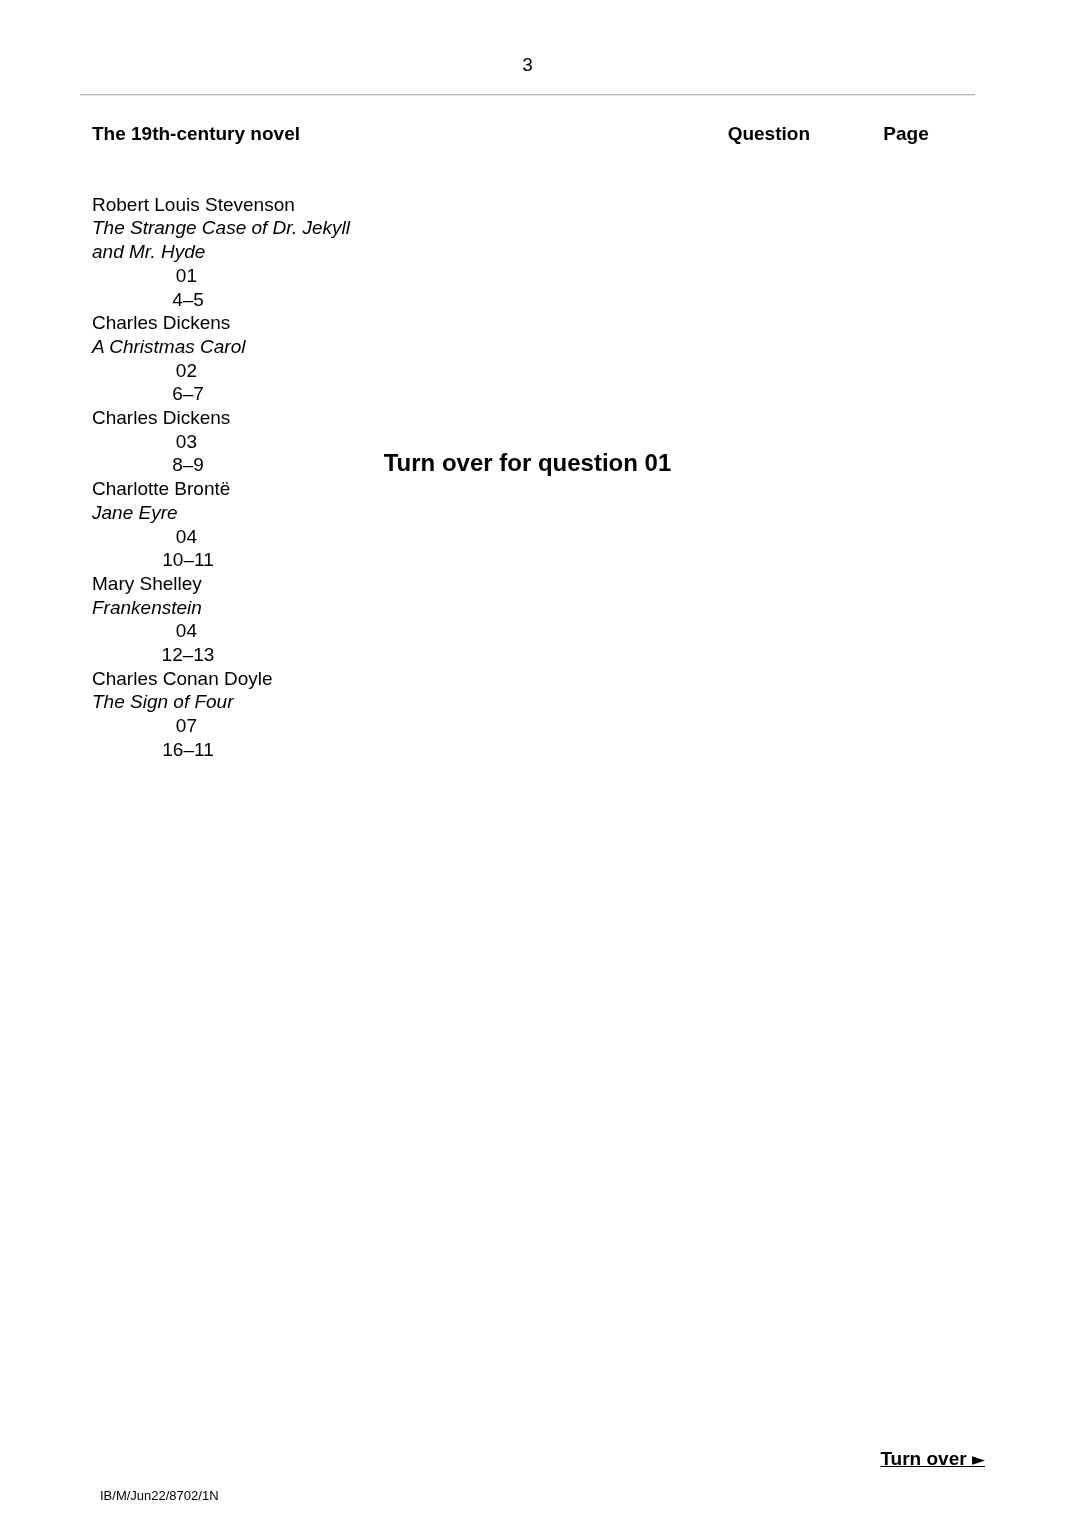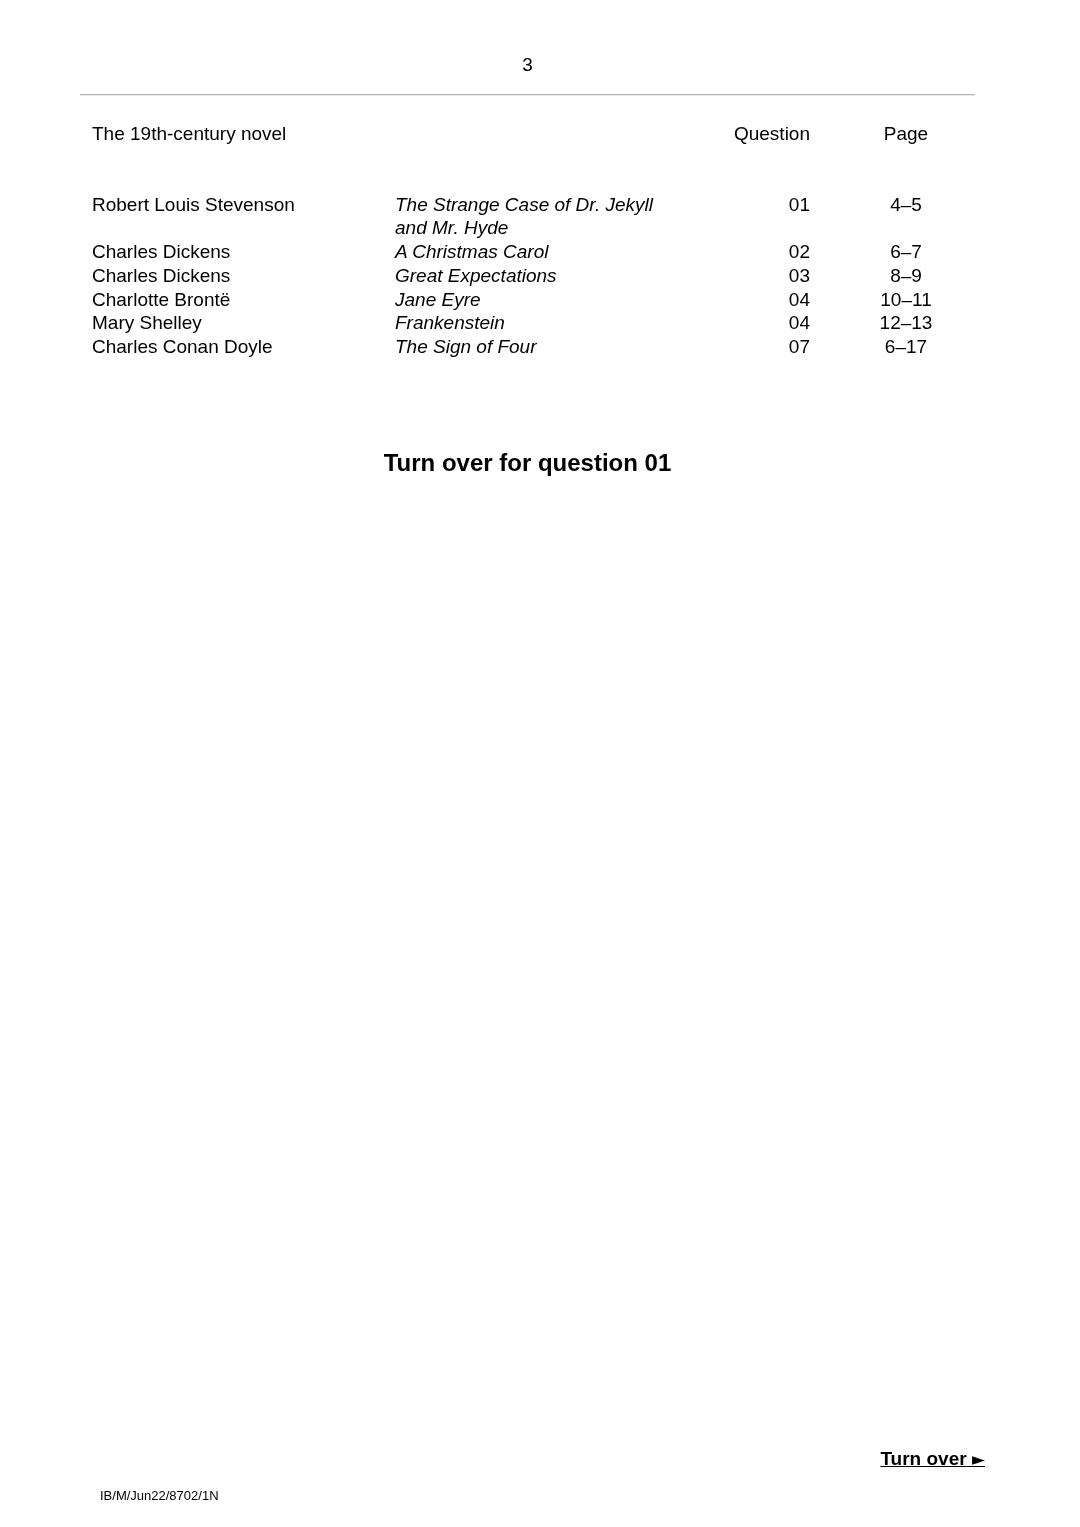--- a/index.html
+++ b/index.html
@@ -38,23 +38,23 @@
     border-bottom: 1px solid #e8e8e8;
   }
   .toc {
     position: absolute;
     left: 92px;
     top: 122px;
     width: 910px;
     font-size: 19px;
     line-height: 23.7px;
   }
-  .toc-header { display: flex; font-weight: normal; }
+  .toc-header { display: flex; font-weight: bold; }
   .toc-rows { margin-top: 47px; }
-  .toc-row { display: flex; align-items: flex-start; }
+  .toc-row { display: flex; align-items: flex-start; flex-direction: column; }
   .col-span-title { width: 613px; }
   .col-author { width: 303px; }
   .col-title  { width: 310px; font-style: italic; white-space: pre-line; }
   .col-question { width: 105px; text-align: right; }
   .col-page     { width: 192px; text-align: center; }
   .turn-over-for-question {
     top: 451px;
     font-weight: bold;
     font-size: 24px;
     line-height: 23.7px;
@@ -108,41 +108,40 @@
         <div class="col-page">4–5</div>
       </div>
       <div class="toc-row">
         <div class="col-author">Charles Dickens</div>
         <div class="col-title">A Christmas Carol</div>
         <div class="col-question">02</div>
         <div class="col-page">6–7</div>
       </div>
       <div class="toc-row">
         <div class="col-author">Charles Dickens</div>
-        <div class="col-title">Great Expectations</div>
         <div class="col-question">03</div>
         <div class="col-page">8–9</div>
       </div>
       <div class="toc-row">
         <div class="col-author">Charlotte Brontë</div>
         <div class="col-title">Jane Eyre</div>
         <div class="col-question">04</div>
         <div class="col-page">10–11</div>
       </div>
       <div class="toc-row">
         <div class="col-author">Mary Shelley</div>
         <div class="col-title">Frankenstein</div>
         <div class="col-question">04</div>
         <div class="col-page">12–13</div>
       </div>
       <div class="toc-row">
         <div class="col-author">Charles Conan Doyle</div>
         <div class="col-title">The Sign of Four</div>
         <div class="col-question">07</div>
-        <div class="col-page">6–17</div>
+        <div class="col-page">16–11</div>
       </div>
     </div>
   </div>
 
   <div class="center-strip turn-over-for-question">Turn over for question 01</div>
 
   <div class="turn-over">
     <span>Turn over</span>
     <span class="arrow">►</span>
   </div>

